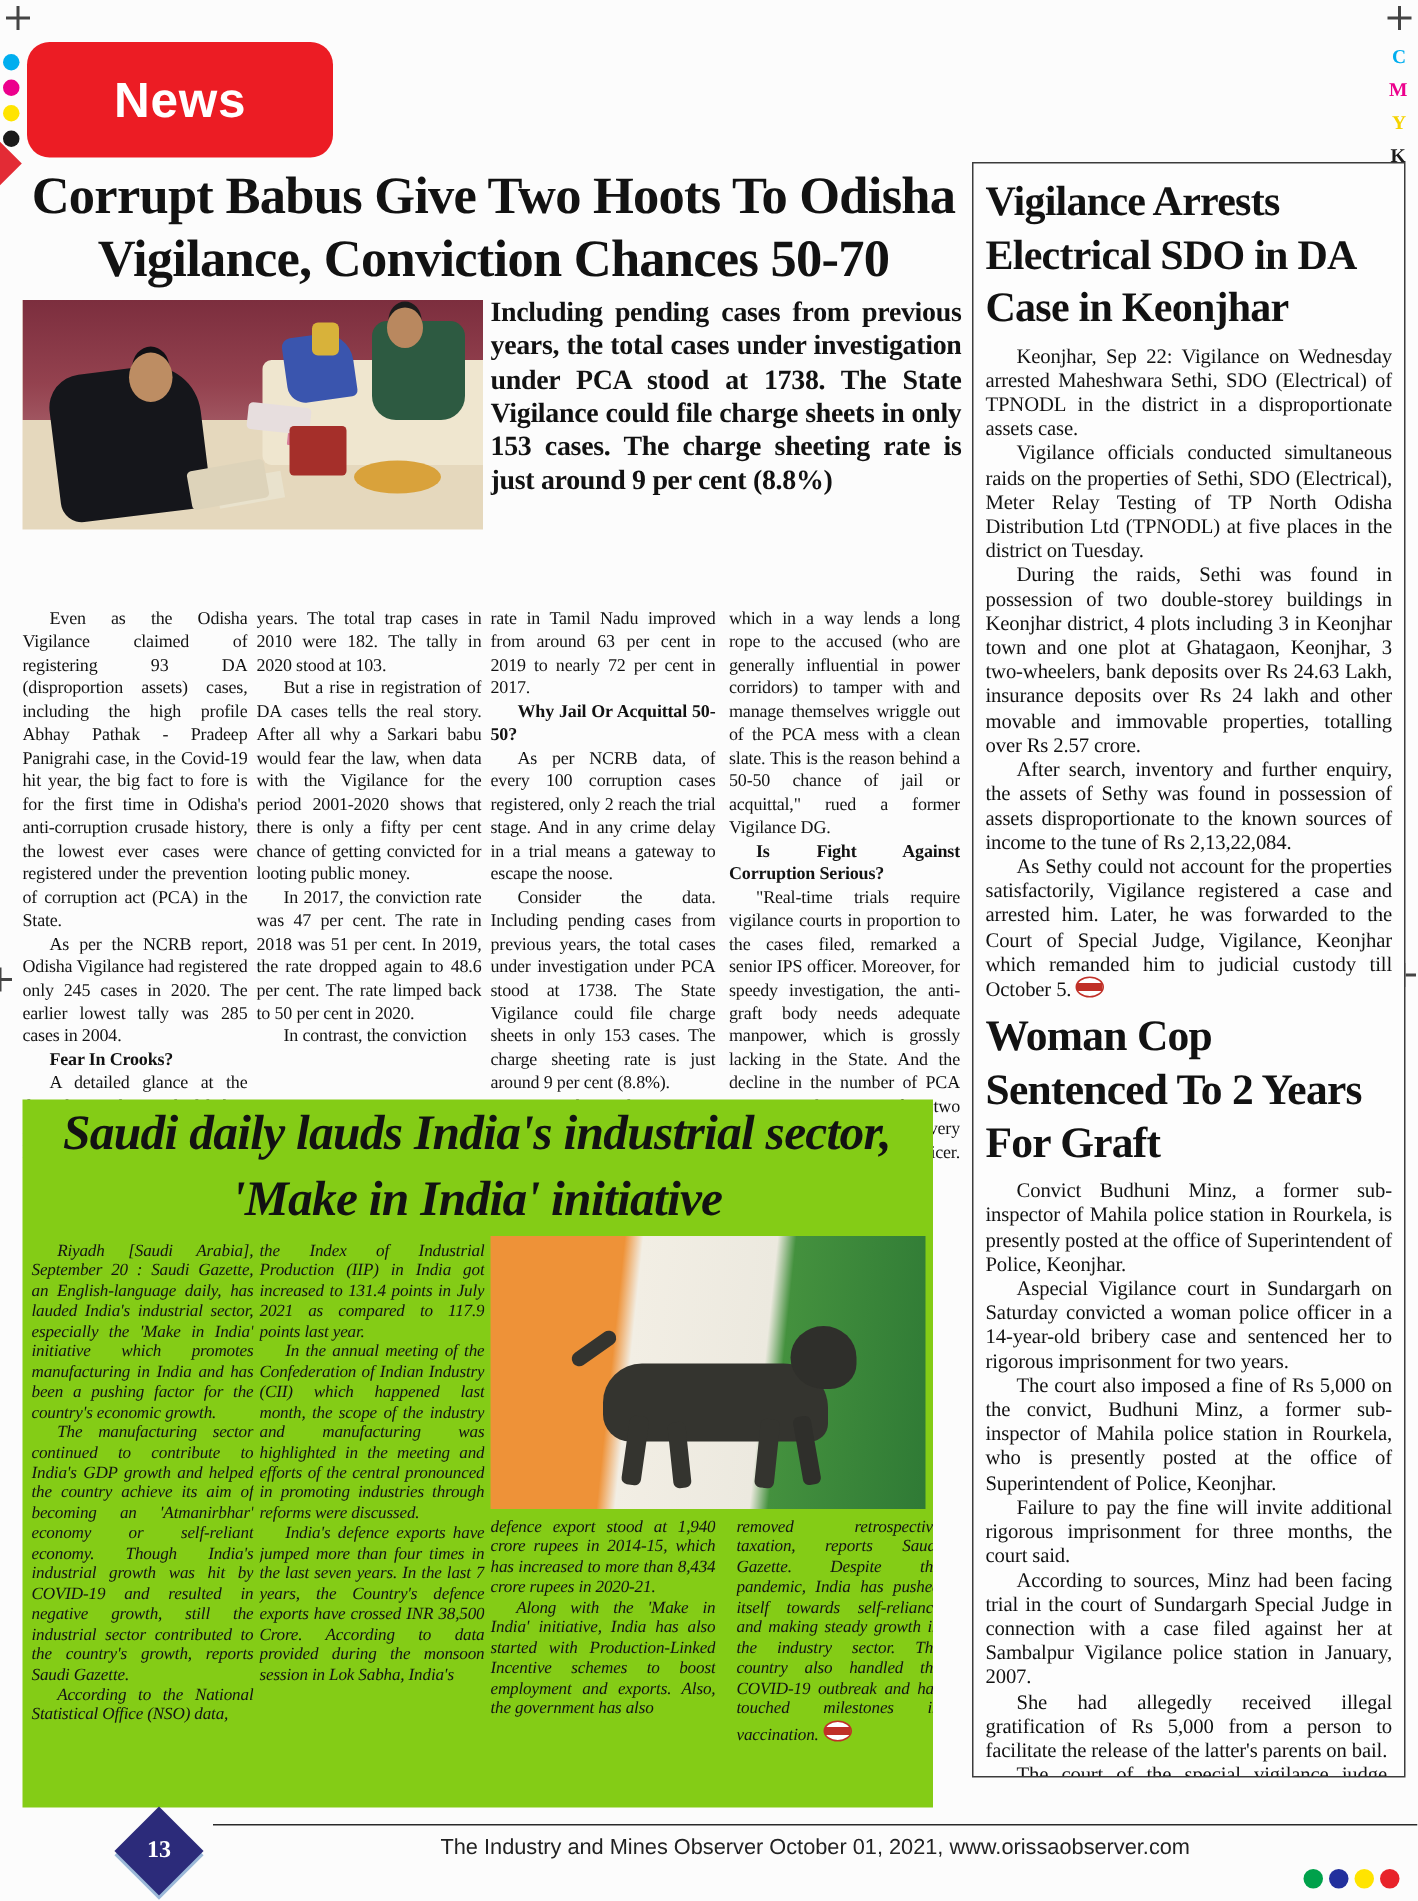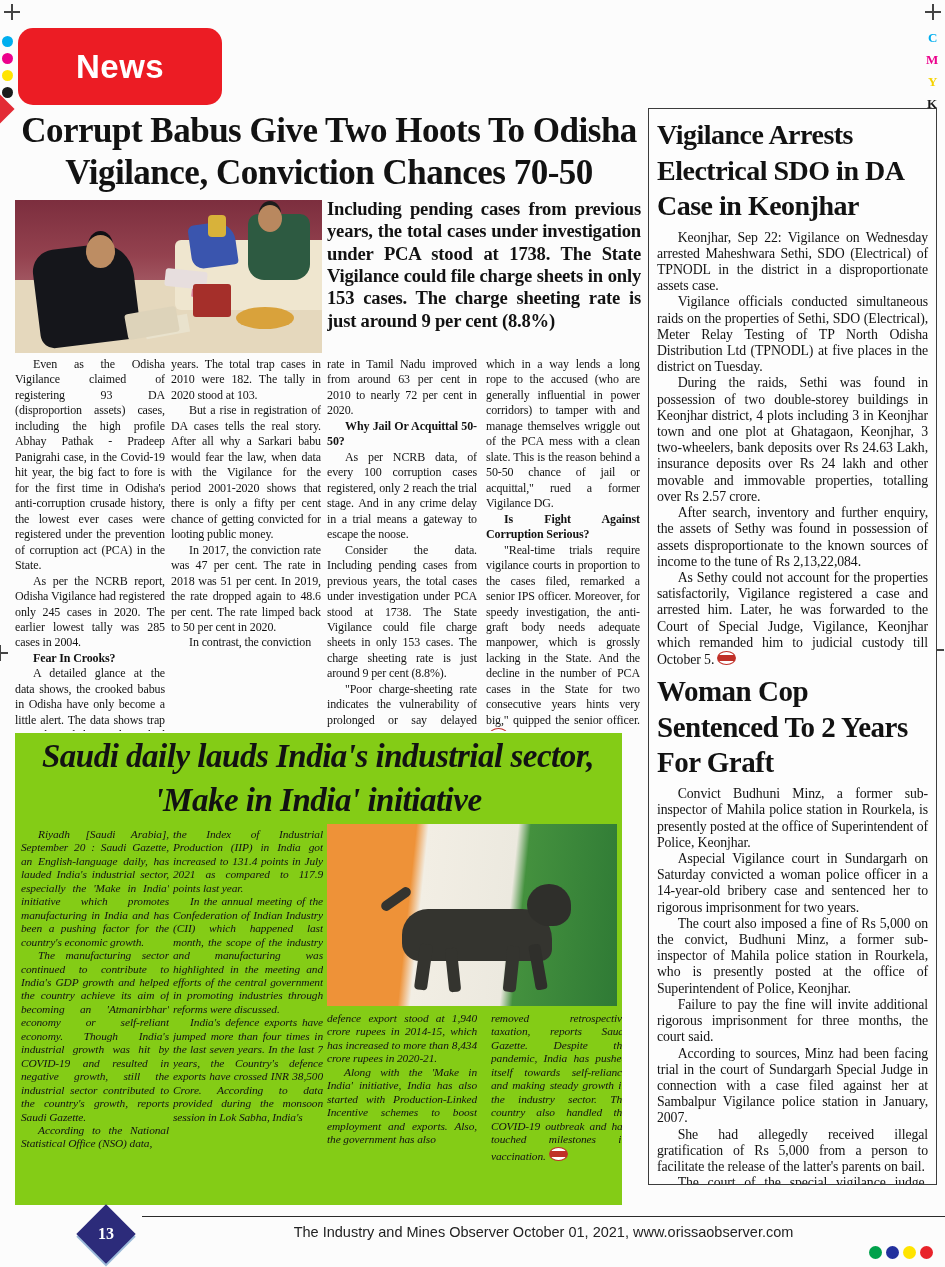--- a/index.html
+++ b/index.html
@@ -28,21 +28,21 @@
   .lead-headline{
     position:absolute;left:12px;top:110px;width:634px;text-align:center;
     font-weight:bold;font-size:35px;line-height:1.2;letter-spacing:-0.5px;
   }
   
   .standfirst{
     position:absolute;left:327px;top:198px;width:314px;height:157px;overflow:hidden;
     font-weight:bold;font-size:18.6px;line-height:1.2;text-align:justify;letter-spacing:-0.2px;
   }
   
-  .col{position:absolute;overflow:hidden;font-size:12px;line-height:1.29;letter-spacing:-0.12px;}
+  .col{position:absolute;overflow:hidden;font-size:12px;line-height:1.29;letter-spacing:-0.12px;margin-top:48px;}
   .col p{margin:0;text-align:justify;text-indent:1.5em;}
   .col p.noind{text-indent:0;}
   .col p.sub{font-weight:bold;}
   .c1{left:15px;top:357px;width:150px;height:374px;}
   .c2{left:171px;top:357px;width:150px;height:374px;}
   .c3{left:327px;top:357px;width:150px;height:374px;}
   .c4{left:486px;top:357px;width:154px;height:374px;font-family:Liberation Serif, serif;}
   
   .photo{position:absolute;left:15px;top:200px;width:307px;height:153px;background:#e5d8bd;overflow:hidden;}
   .photo div{position:absolute;}
@@ -136,21 +136,21 @@
 <div class="red-diamond"></div>
 <div class="edge-letter" style="left:928px;top:30px;color:#00aeef;">C</div>
 <div class="edge-letter" style="left:926px;top:52px;color:#ec008c;">M</div>
 <div class="edge-letter" style="left:928px;top:74px;color:#f5d300;">Y</div>
 <div class="edge-letter" style="left:927px;top:96px;color:#1a1a1a;">K</div>
 
 <div class="news-banner">
   <span>News</span>
 </div>
 
-<div class="lead-headline">Corrupt Babus Give Two Hoots To Odisha Vigilance, Conviction Chances 70-50</div>
+<div class="lead-headline">Corrupt Babus Give Two Hoots To Odisha Vigilance, Conviction Chances 50-70</div>
 
 <div class="photo">
   <div class="ph-wall"></div>
   <div class="ph-bed"></div>
   <div class="ph-woman-body"></div>
   <div class="ph-woman-head"></div>
   <div class="ph-toy1"></div>
   <div class="ph-toy2"></div>
   <div class="ph-man-body"></div>
   <div class="ph-man-head"></div>
@@ -168,21 +168,21 @@
   <p class="sub">Fear In Crooks?</p>
   <p>A detailed glance at the data shows, the crooked babus in Odisha have only become a little alert. The data shows trap cases by Odisha Vigilance had posted a sharp slide in recent</p>
 </div>
 <div class="col c2">
   <p class="noind">years. The total trap cases in 2010 were 182. The tally in 2020 stood at 103.</p>
   <p>But a rise in registration of DA cases tells the real story. After all why a Sarkari babu would fear the law, when data with the Vigilance for the period 2001-2020 shows that there is only a fifty per cent chance of getting convicted for looting public money.</p>
   <p>In 2017, the conviction rate was 47 per cent. The rate in 2018 was 51 per cent. In 2019, the rate dropped again to 48.6 per cent. The rate limped back to 50 per cent in 2020.</p>
   <p>In contrast, the conviction</p>
 </div>
 <div class="col c3">
-  <p class="noind">rate in  Tamil Nadu improved from around 63 per cent in 2010 to nearly 72 per cent in 2020.</p>
+  <p class="noind">rate in  Tamil Nadu improved from around 63 per cent in 2019 to nearly 72 per cent in 2017.</p>
   <p class="sub">Why Jail Or Acquittal 50-50?</p>
   <p>As per NCRB data, of every 100 corruption cases registered, only 2 reach the trial stage. And in any crime delay in a trial means a gateway to escape the noose.</p>
   <p>Consider the data. Including pending cases from previous years, the total cases under investigation under PCA stood at 1738. The State Vigilance could file charge sheets in only 153 cases. The charge sheeting rate is just around 9 per cent (8.8%).</p>
   <p>"Poor charge-sheeting rate indicates the vulnerability of prolonged or say delayed investigation,</p>
 </div>
 <div class="col c4">
   <p class="noind">which in a way lends a long rope to the accused (who are generally influential in power corridors) to tamper with and manage themselves wriggle out of the PCA mess with a clean slate. This is the reason behind a 50-50 chance of jail or acquittal," rued a former Vigilance DG.</p>
   <p class="sub">Is Fight Against Corruption Serious?</p>
   <p><span>"Real-time trials require vigilance courts in proportion to the cases filed, remarked a senior IPS officer. Moreover, for speedy investigation, the anti-graft body needs adequate manpower, which is grossly lacking in the State. And the decline in the number of PCA cases in the State for two consecutive years hints very big," quipped the senior officer.</span><span class="endmark"></span></p>
 </div>
@@ -209,21 +209,21 @@
 <div class="saudi-block">
   <div class="saudi-headline">Saudi daily lauds India's industrial sector, 'Make in India' initiative</div>
 
   <div class="scol s1">
     <p>Riyadh [Saudi Arabia], September 20 : Saudi Gazette, an English-language daily, has lauded India's industrial sector, especially the 'Make in India' initiative which promotes manufacturing in India and has been a pushing factor for the country's economic growth.</p>
     <p>The manufacturing sector continued to contribute to India's GDP growth and helped the country achieve its aim of becoming an 'Atmanirbhar' economy or self-reliant economy. Though India's industrial growth was hit by COVID-19 and resulted in negative growth, still the industrial sector contributed to the country's growth, reports Saudi Gazette.</p>
     <p>According to the National Statistical Office (NSO) data,</p>
   </div>
   <div class="scol s2">
     <p class="noind">the Index of Industrial Production (IIP) in India got increased to 131.4 points in July 2021 as compared to 117.9 points last year.</p>
-    <p>In the annual meeting of the Confederation of Indian Industry (CII) which happened last month, the scope of the industry and manufacturing was highlighted in the meeting and efforts of the central government in promoting industries through reforms were discussed.</p>
+    <p>In the annual meeting of the Confederation of Indian Industry (CII) which happened last month, the scope of the industry and manufacturing was highlighted in the meeting and efforts of the central pronounced in promoting industries through reforms were discussed.</p>
     <p>India's defence exports have jumped more than four times in the last seven years. In the last 7 years, the Country's defence exports have crossed INR 38,500 Crore. According to data provided during the monsoon session in Lok Sabha, India's</p>
   </div>
 
   <div class="mii">
     <div class="lion-tail"></div>
     <div class="lion-body"></div>
     <div class="lion-head"></div>
     <div class="lion-leg1"></div>
     <div class="lion-leg2"></div>
     <div class="lion-leg3"></div>

